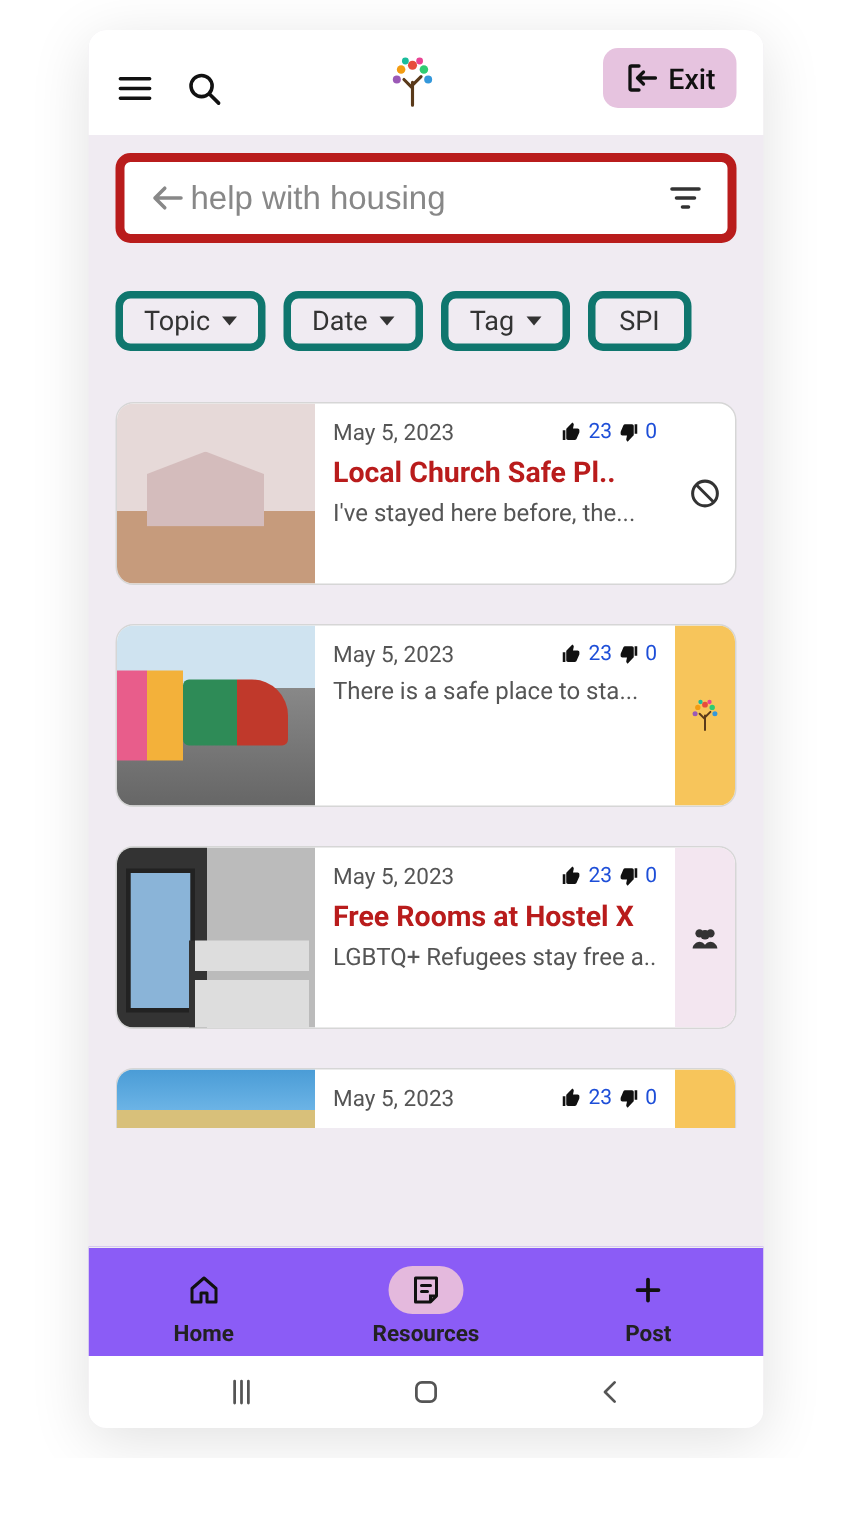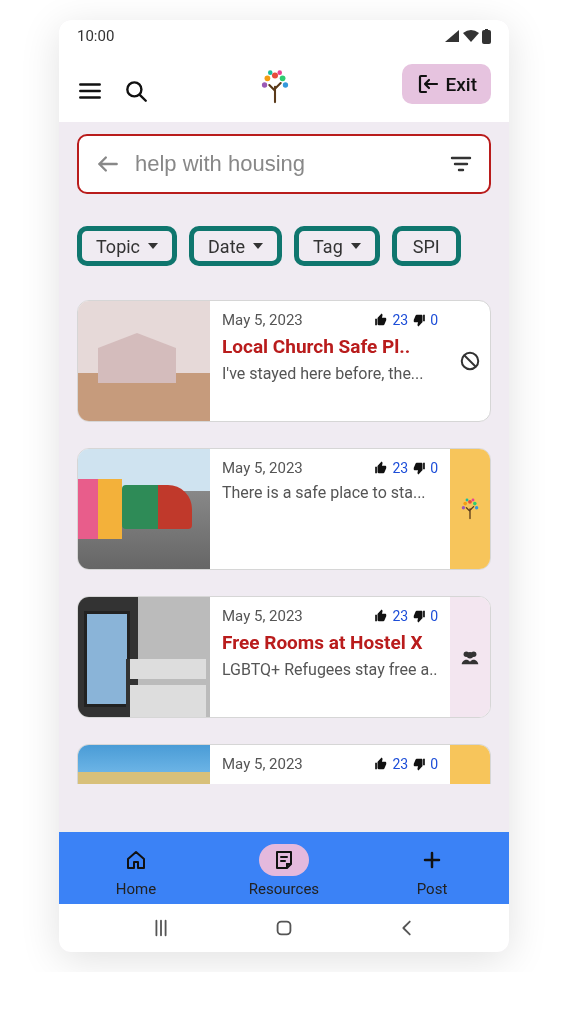--- a/index.html
+++ b/index.html
@@ -57,27 +57,27 @@
   font-size: 19px;
   font-weight: 500;
   color: #111;
   cursor: pointer;
 }
 .search-area {
   padding: 12px 18px 20px;
 }
 .search-bar {
   background: #fff;
-  border: 2px solid #b91c1c;
+  border: 6px solid #b91c1c;
   border-radius: 10px;
   height: 60px;
   display: flex;
   align-items: center;
   padding: 0 16px;
-  gap: 14px;
+  gap: 2px;
 }
 .search-text {
   flex: 1;
   font-size: 22px;
   color: #888;
   border: none;
   outline: none;
   background: transparent;
 }
 .chip-row {
@@ -196,25 +196,26 @@
   border: 3px solid #222;
 }
 .thumb-hostel::after {
   content: ""; position: absolute; right: 4px; bottom: 0;
   width: 76px; height: 58px;
   background: linear-gradient(#ddd 0 20px, transparent 20px 26px, #ddd 26px 58px);
   border-left: 4px solid #333;
 }
 .thumb-sky { background: linear-gradient(180deg, #4a9cd6 0%, #6cb4e6 70%, #d8c07a 70%); }
 .bottom-nav {
-  background: #3b82f6;
+  background: #8b5cf6;
   padding: 12px 8px 6px;
   display: flex;
   justify-content: space-around;
   border-top: 1px solid #eee;
+  font-weight: bold;
 }
 .nav-item {
   display: flex;
   flex-direction: column;
   align-items: center;
   gap: 4px;
   font-size: 15px;
   color: #222;
   cursor: pointer;
 }
@@ -232,35 +233,20 @@
   justify-content: space-around;
   padding: 0 40px;
 }
 .logo-mini { transform: scale(0.6); transform-origin: center; }
 </style>
 </head>
 <body>
 
 <div class="device">
 
-  <div class="status-bar">
-    <span>10:00</span>
-    <span class="status-icons">
-      <svg width="16" height="14" viewBox="0 0 16 14">
-          <path d="M1 13 L15 13 L15 1 Z" fill="#333"></path>
-        </svg>
-      <svg width="18" height="14" viewBox="0 0 18 14">
-          <path d="M9 13 L1 4 Q9 -2 17 4 Z" fill="#333"></path>
-        </svg>
-      <svg width="9" height="15" viewBox="0 0 9 15">
-          <rect x="0" y="1" width="9" height="14" rx="2" fill="#333"></rect>
-          <rect x="3" y="0" width="3" height="2" fill="#333"></rect>
-        </svg>
-    </span>
-  </div>
 
   <div class="top-header">
     <span class="icon-btn">
       <svg width="26" height="26" viewBox="0 0 24 24">
           <path d="M3 6h18M3 12h18M3 18h18" stroke="#111" stroke-width="2.2" stroke-linecap="round"></path>
         </svg>
     </span>
     <span class="icon-btn">
       <svg width="26" height="26" viewBox="0 0 24 24">
           <circle cx="10.5" cy="10.5" r="6.5" stroke="#111" stroke-width="2.2" fill="none"></circle>

